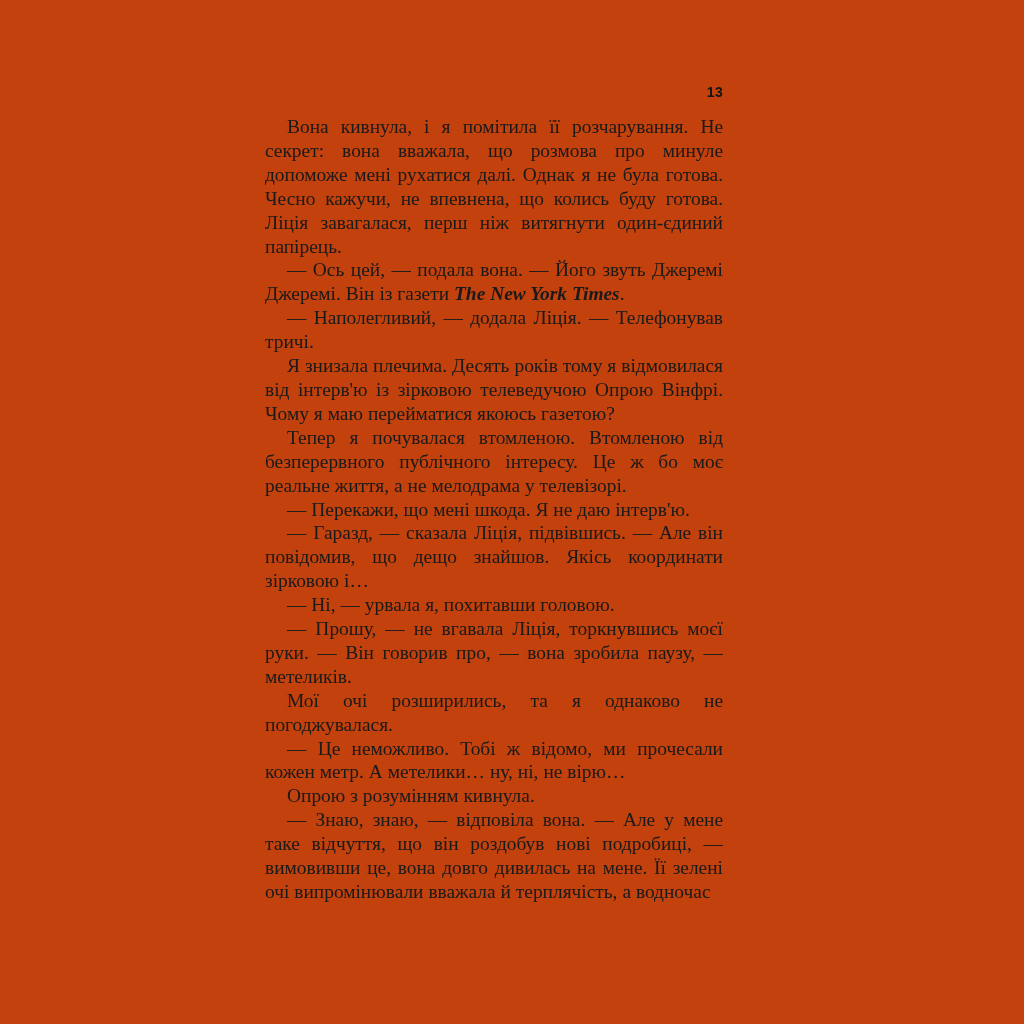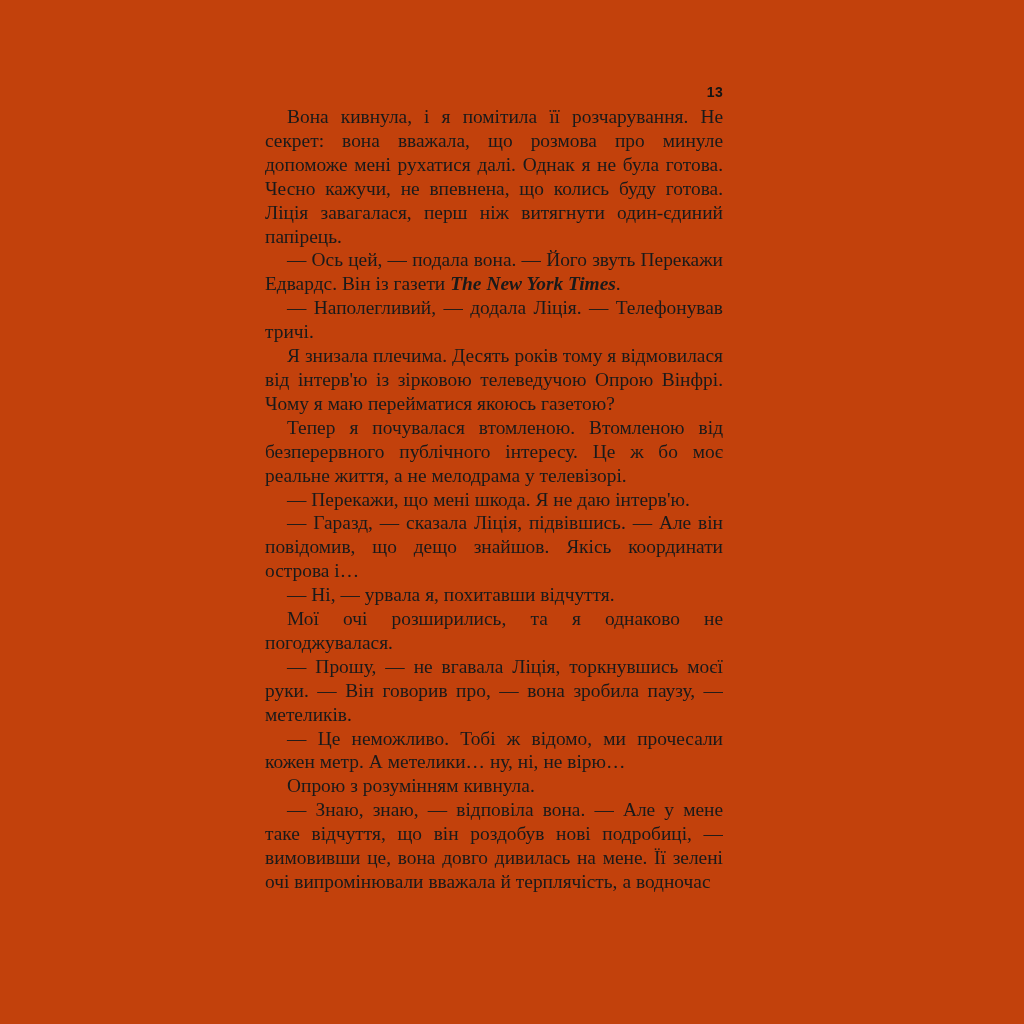--- a/index.html
+++ b/index.html
@@ -34,21 +34,21 @@
     font-size: 14px;
     letter-spacing: 0.3px;
     color: #141414;
     line-height: 1;
   }
 
   
   .textblock {
     position: absolute;
     left: 265px;
-    top: 105px;
+    top: 115px;
     width: 458px;
   }
 
   .textblock p {
     margin: 0;
     text-indent: 22px;
     text-align: justify;
     text-justify: inter-word;
     font-size: 19.4px;
     line-height: 23.9px;
@@ -66,28 +66,28 @@
 <body>
 
 <div id="page">
 
   <div class="folio">13</div>
 
   <div class="textblock">
 
     <p>Вона кивнула, і я помітила її розчарування. Не секрет: вона вважала, що розмова про минуле допоможе мені рухатися далі. Однак я не була готова. Чесно кажучи, не впевнена, що колись буду готова. Ліція завагалася, перш ніж витягнути один-єдиний папірець.</p>
 
-    <p><span>— Ось цей, — подала вона. — Його звуть Перекажи Едвардс. Він із газети </span><span class="it">The New York Times</span><span>.</span></p>
+    <p><span>— Ось цей, — подала вона. — Його звуть Джеремі Джеремі. Він із газети </span><span class="it">The New York Times</span><span>.</span></p>
 
     <p>— Наполегливий, — додала Ліція. — Телефонував тричі.</p>
     <p>Я знизала плечима. Десять років тому я відмовилася від інтерв'ю із зірковою телеведучою Опрою Вінфрі. Чому я маю перейматися якоюсь газетою?</p>
     <p>Тепер я почувалася втомленою. Втомленою від безперервного публічного інтересу. Це ж бо моє реальне життя, а не мелодрама у телевізорі.</p>
     <p>— Перекажи, що мені шкода. Я не даю інтерв'ю.</p>
-    <p>— Гаразд, — сказала Ліція, підвівшись. — Але він повідомив, що дещо знайшов. Якісь координати острова і…</p>
-    <p>— Ні, — урвала я, похитавши відчуття.</p>
+    <p>— Гаразд, — сказала Ліція, підвівшись. — Але він повідомив, що дещо знайшов. Якісь координати зірковою і…</p>
+    <p>— Ні, — урвала я, похитавши головою.</p>
+    <p>— Прошу, — не вгавала Ліція, торкнувшись моєї руки. — Він говорив про, — вона зробила паузу, — метеликів.</p>
     <p>Мої очі розширились, та я однаково не погоджувалася.</p>
-    <p>— Прошу, — не вгавала Ліція, торкнувшись моєї руки. — Він говорив про, — вона зробила паузу, — метеликів.</p>
     <p>— Це неможливо. Тобі ж відомо, ми прочесали кожен метр. А метелики… ну, ні, не вірю…</p>
     <p>Опрою з розумінням кивнула.</p>
     <p>— Знаю, знаю, — відповіла вона. — Але у мене таке відчуття, що він роздобув нові подробиці, — вимовивши це, вона довго дивилась на мене. Її зелені очі випромінювали вважала й терплячість, а водночас</p>
 
   </div>
 </div>
 
 </body></html>

